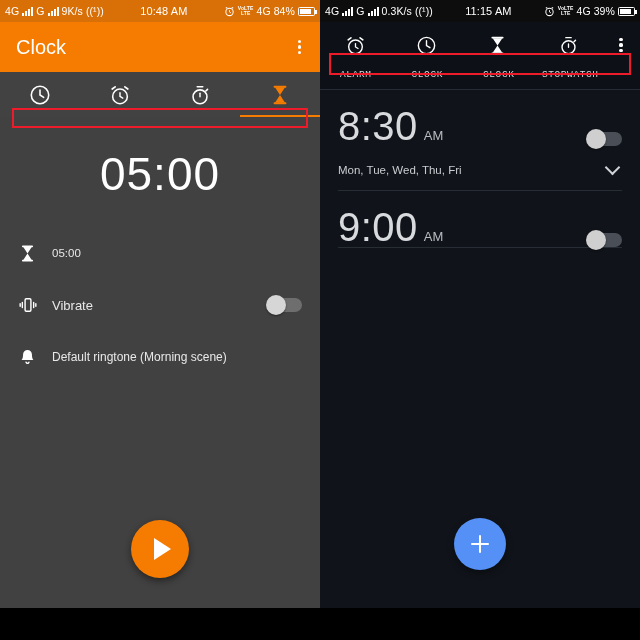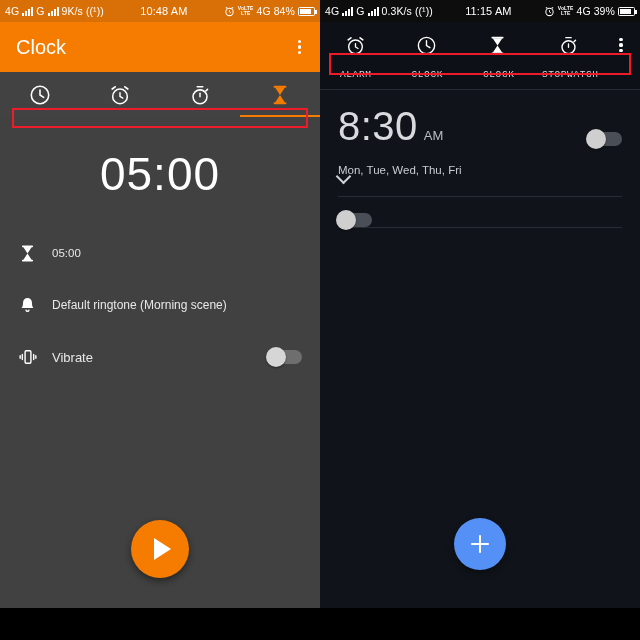--- a/index.html
+++ b/index.html
@@ -103,23 +103,22 @@
   }
   .tab-sep { height:1px; background:#262c34; margin-top:5px; }
 
   .alarm {
     padding:16px 18px 0 18px; position:relative;
   }
   .alarm-top { display:flex; align-items:flex-end; justify-content:space-between; }
   .alarm-time { color:#d8dadd; font-size:40px; font-weight:300; line-height:1; letter-spacing:.5px; }
   .alarm-ampm { color:#b9bcc0; font-size:13px; margin-left:6px; }
   .alarm-bottom {
-    display:flex; justify-content:space-between;
+    display:flex; align-items:center; justify-content:space-between;
     padding:18px 0 14px 0;
-    flex-direction:column;
   }
   .alarm-days { color:#c9ccd0; font-size:11.5px; }
   .chev { width:11px; height:11px; border-right:2px solid #cfd2d6; border-bottom:2px solid #cfd2d6; transform:rotate(45deg); margin-top:-5px; margin-right:4px; }
   .divider { height:1px; background:#272d35; margin:0 18px; }
 
   .redbox { position:absolute; border:2px solid #ee1c2a; pointer-events:none; }
   svg { display:block; }
 </style>
 </head>
 <body>
@@ -219,45 +218,45 @@
   <div class="timer-display">05:00</div>
 
   <div class="row" style="margin-top:26px">
     <span class="ico">
       <svg width="19" height="19" viewBox="0 0 24 24">
           <path d="M6 3h12M6 21h12" stroke="#fff" stroke-width="2" stroke-linecap="round"></path>
           <path d="M6.5 3.6h11L12 12 17.5 20.4h-11L12 12z" fill="#fff"></path>
         </svg>
     </span>
     <span class="lbl small" style="font-size:11.5px">05:00</span>
-  </div>
-
-  <div class="row">
-    <span class="ico">
-      <svg width="19" height="19" viewBox="0 0 24 24">
-          <path d="M12 2.5a5.6 5.6 0 0 0-5.6 5.6c0 5.4-2 7.1-2 7.1h15.2s-2-1.7-2-7.1A5.6 5.6 0 0 0 12 2.5z" fill="#fff"></path>
-          <path d="M10.2 18a1.9 1.9 0 0 0 3.6 0" stroke="#fff" stroke-width="1.8" fill="none" stroke-linecap="round"></path>
-        </svg>
-    </span>
-    <span class="lbl" style="font-size:12px">Default ringtone (Morning scene)</span>
   </div>
 
   <div class="row">
     <span class="ico">
       <svg width="20" height="20" viewBox="0 0 24 24">
           <rect x="8.5" y="4.5" width="7" height="15" rx="1.4" fill="none" stroke="#fff" stroke-width="1.7"></rect>
           <path d="M5.2 9v6M2.6 10.5v3M18.8 9v6M21.4 10.5v3" stroke="#fff" stroke-width="1.7" stroke-linecap="round"></path>
         </svg>
     </span>
     <span class="lbl">Vibrate</span>
     <span class="switch">
         <span class="thumb"></span>
       </span>
   </div>
 
+  <div class="row">
+    <span class="ico">
+      <svg width="19" height="19" viewBox="0 0 24 24">
+          <path d="M12 2.5a5.6 5.6 0 0 0-5.6 5.6c0 5.4-2 7.1-2 7.1h15.2s-2-1.7-2-7.1A5.6 5.6 0 0 0 12 2.5z" fill="#fff"></path>
+          <path d="M10.2 18a1.9 1.9 0 0 0 3.6 0" stroke="#fff" stroke-width="1.8" fill="none" stroke-linecap="round"></path>
+        </svg>
+    </span>
+    <span class="lbl" style="font-size:12px">Default ringtone (Morning scene)</span>
+  </div>
+
   <div class="fab fab-play">
     <span class="play-tri"></span>
   </div>
 
   <div class="redbox" style="left:12px; top:108px; width:296px; height:20px;"></div>
 </div>
 
 <div class="panel panel-right">
 
   <div class="statusbar statusbar-right">
@@ -365,20 +364,23 @@
     </div>
     <div class="alarm-bottom">
       <span class="alarm-days">Mon, Tue, Wed, Thu, Fri</span>
       <span class="chev"></span>
     </div>
   </div>
   <div class="divider"></div>
 
   <div class="alarm">
     <div class="alarm-top">
+      <div>
+        <span class="alarm-time">9:00</span><span class="alarm-ampm">AM</span>
+      </div>
       <span class="switch dark">
           <span class="thumb"></span>
         </span>
     </div>
   </div>
   <div class="divider"></div>
 
   <div class="fab fab-add" style="bottom:38px; width:52px; height:52px;">
     <span class="plus"></span>
   </div>

